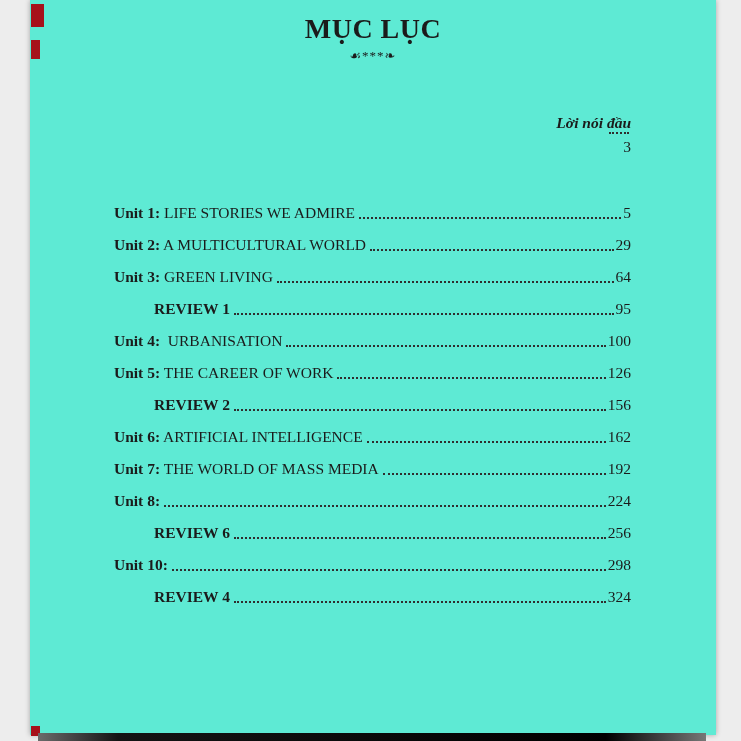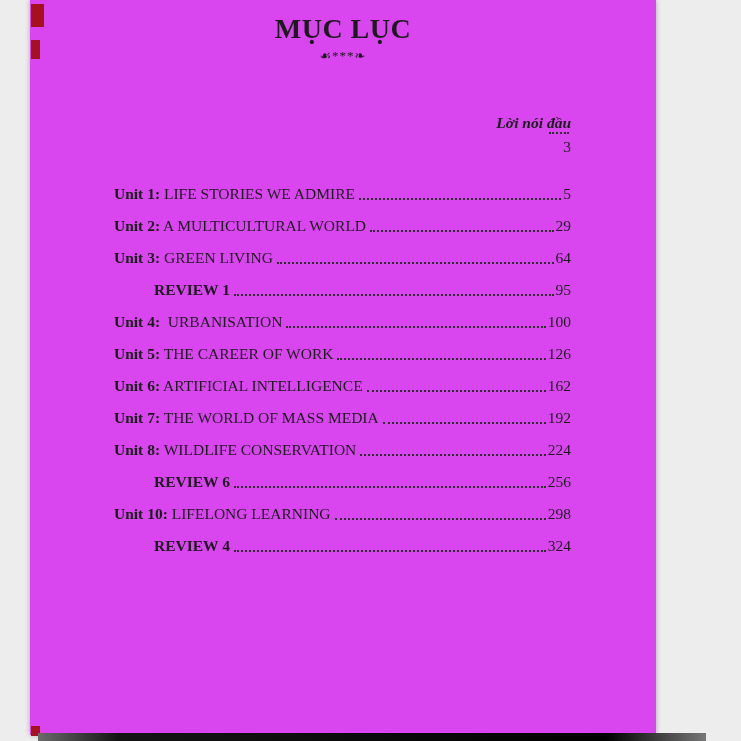--- a/index.html
+++ b/index.html
@@ -11,23 +11,23 @@
     font-family: "Liberation Serif", "DejaVu Serif", serif;
     color: #1b1b1b;
     overflow: hidden;
   }
   .stage { position: relative; width: 741px; height: 741px; }
 
   .page {
     position: absolute;
     left: 30px;
     top: 0;
-    width: 626px;
+    width: 686px;
     height: 735px;
-    background: #d946ef;
+    background: #5eead4;
     box-shadow: 0 0 5px rgba(0,0,0,0.30);
     box-sizing: border-box;
   }
 
   
   .red-mark-a { position: absolute; left: 31px; top: 4px;  width: 13px; height: 23px; background: #a6121b; }
   .red-mark-b { position: absolute; left: 31px; top: 40px; width: 9px;  height: 19px; background: #a6121b; }
   .red-mark-c { position: absolute; left: 31px; top: 726px; width: 9px; height: 10px; background: #a6121b; }
   .bottom-edge {
     position: absolute; left: 38px; top: 733px; width: 668px; height: 8px;
@@ -65,21 +65,21 @@
   .t { white-space: pre; }
   .dots {
     flex: 1;
     border-bottom: 2px dotted #2e2e2e;
     margin: 0 2px 3px 4px;
     min-width: 20px;
   }
   .page-num { white-space: pre; }
 
   .preface-row { margin-top: 49px; flex-direction: column; }
-  .entries { margin-top: 28px; }
+  .entries { margin-top: 47px; }
 </style>
 </head>
 <body>
 
 <div class="stage">
 
   <div class="page">
     <div class="title">MỤC LỤC</div>
     <div class="ornament">☙***❧</div>
 
@@ -120,46 +120,49 @@
             <span class="t">  URBANISATION</span>
             <span class="dots"></span>
             <span class="page-num">100</span>
           </div>
           <div class="row">
             <span class="bold">Unit 5:</span>
             <span class="t"> THE CAREER OF WORK</span>
             <span class="dots"></span>
             <span class="page-num">126</span>
           </div>
+          <div class="row indent">
+            <span class="bold">REVIEW 2</span>
+            <span class="dots"></span>
+            <span class="page-num">156</span>
+          </div>
           <div class="row">
             <span class="bold">Unit 6:</span>
             <span class="t"> ARTIFICIAL INTELLIGENCE</span>
             <span class="dots"></span>
             <span class="page-num">162</span>
           </div>
           <div class="row">
             <span class="bold">Unit 7:</span>
             <span class="t"> THE WORLD OF MASS MEDIA</span>
             <span class="dots"></span>
             <span class="page-num">192</span>
           </div>
           <div class="row">
             <span class="bold">Unit 8:</span>
-            <span class="t"> WILDLIFE CONSERVATION</span>
             <span class="dots"></span>
             <span class="page-num">224</span>
           </div>
           <div class="row indent">
             <span class="bold">REVIEW 6</span>
             <span class="dots"></span>
             <span class="page-num">256</span>
           </div>
           <div class="row">
             <span class="bold">Unit 10:</span>
-            <span class="t"> LIFELONG LEARNING</span>
             <span class="dots"></span>
             <span class="page-num">298</span>
           </div>
           <div class="row indent">
             <span class="bold">REVIEW 4</span>
             <span class="dots"></span>
             <span class="page-num">324</span>
           </div>
         </div>
 

